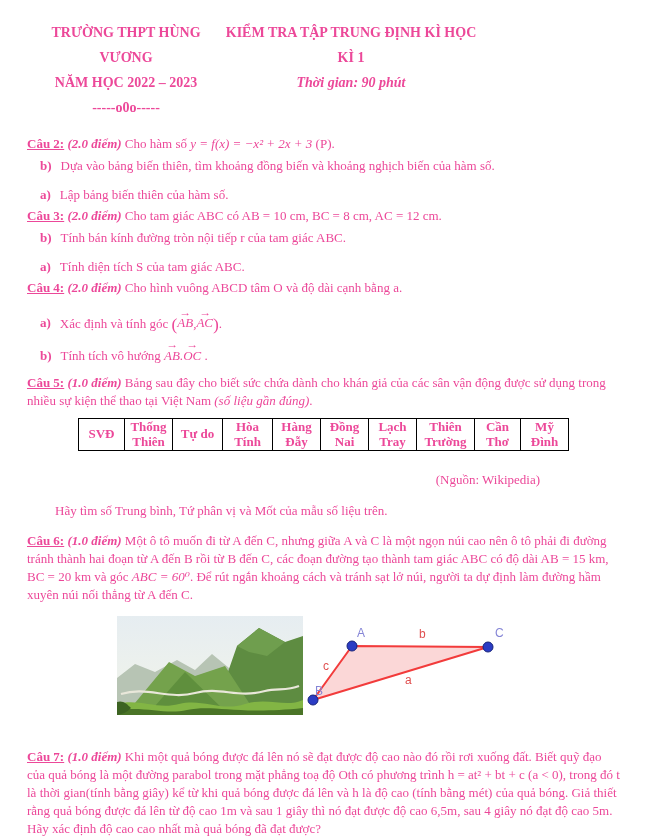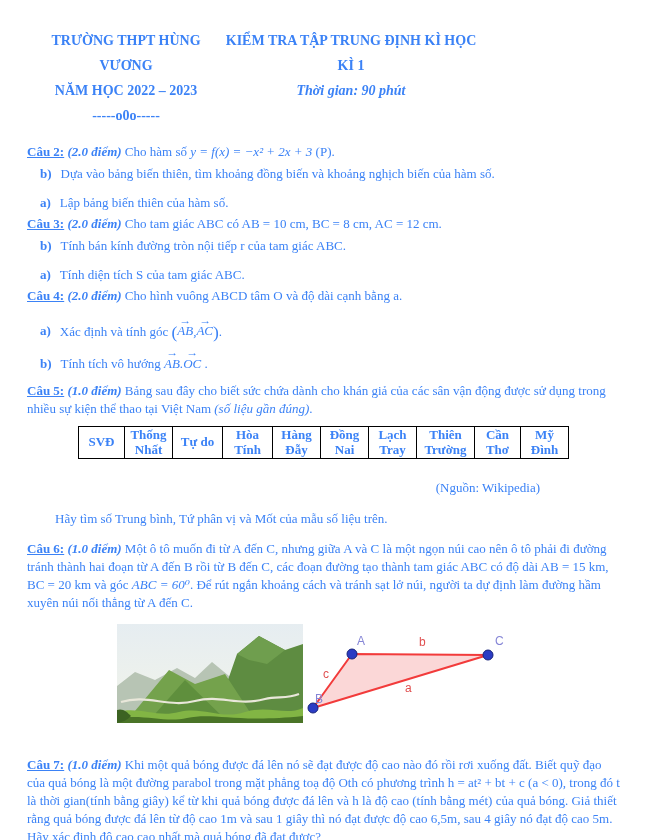--- a/index.html
+++ b/index.html
@@ -1,21 +1,21 @@
 <!DOCTYPE html>
 <html><head>
 <meta charset="utf-8">
 <style>
   * { box-sizing: border-box; }
   html, body { margin: 0; padding: 0; background: #ffffff; }
   .page {
     width: 649px; height: 840px; background: #fff; overflow: hidden;
     font-family: "Liberation Serif", "DejaVu Serif", serif;
-    font-size: 13px; line-height: 1.38; color: #3b82f6;
-    padding: 28px 27px 0 27px;
+    font-size: 13px; line-height: 1.38; color: #ec4899;
+    padding: 20px 27px 0 27px;
   }
   
   .hdr { display: flex; }
   .hcol-left  { width: 198px; text-align: center; }
   .hcol-right { width: 252px; text-align: center; }
   .hline { font-weight: bold; font-size: 14px; line-height: 25px; }
   .hline.it { font-style: italic; }
   
   .q { margin: 0; }
   .qlabel  { font-weight: bold; text-decoration: underline; }
@@ -123,21 +123,21 @@
     <span class="qlabel">Câu 5:</span>
     <span class="qpoints">(1.0 điểm)</span>
     <span>Bảng sau đây cho biết sức chứa dành cho khán giả của các sân vận động được sử dụng trong nhiều sự kiện thể thao tại Việt Nam</span>
     <span class="math">(số liệu gần đúng)</span><span>.</span>
   </p>
 
   <table class="stat">
     <tbody>
         <tr>
       <th style="width:46px">SVĐ</th>
-      <th style="width:48px">Thống Nhất</th>
+      <th style="width:48px">Thống Thiên</th>
       <th style="width:50px">Tự do</th>
       <th style="width:50px">Hòa Tính</th>
       <th style="width:48px">Hàng Đẫy</th>
       <th style="width:48px">Đồng Nai</th>
       <th style="width:48px">Lạch Tray</th>
       <th style="width:58px">Thiên Trường</th>
       <th style="width:46px">Cần Thơ</th>
       <th style="width:48px">Mỹ Đình</th>
     </tr>
   </tbody>

